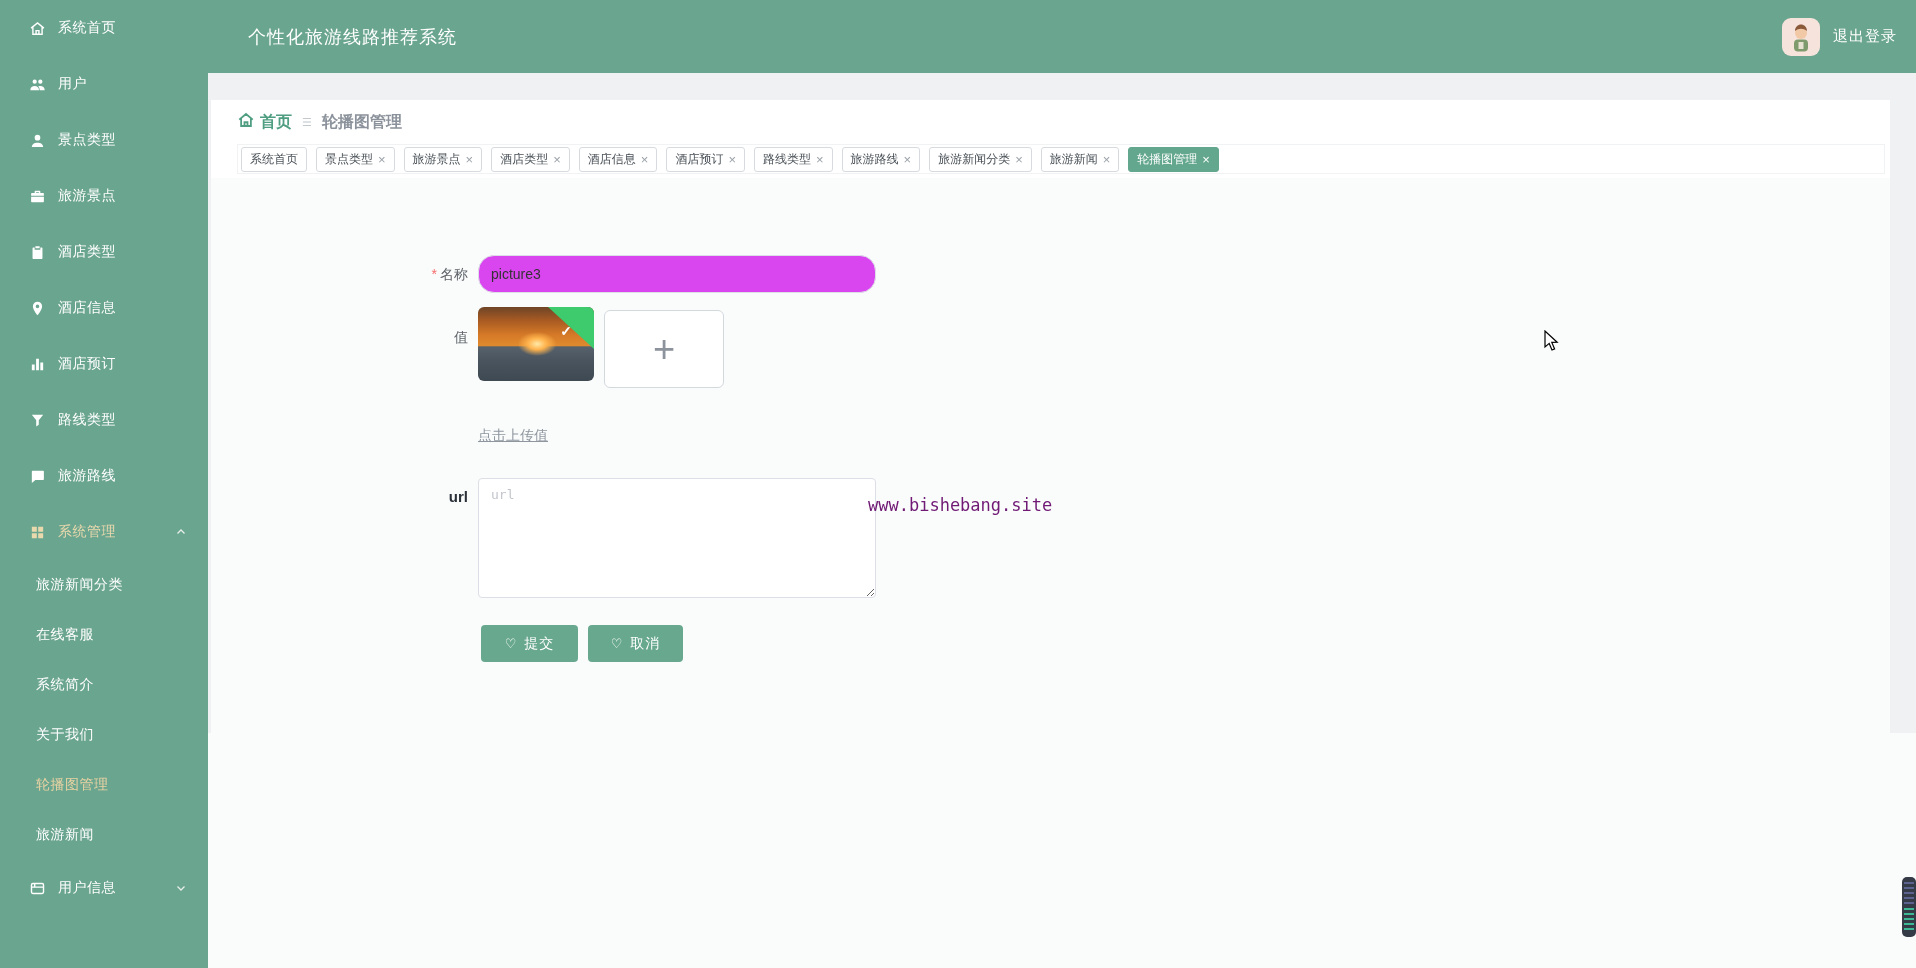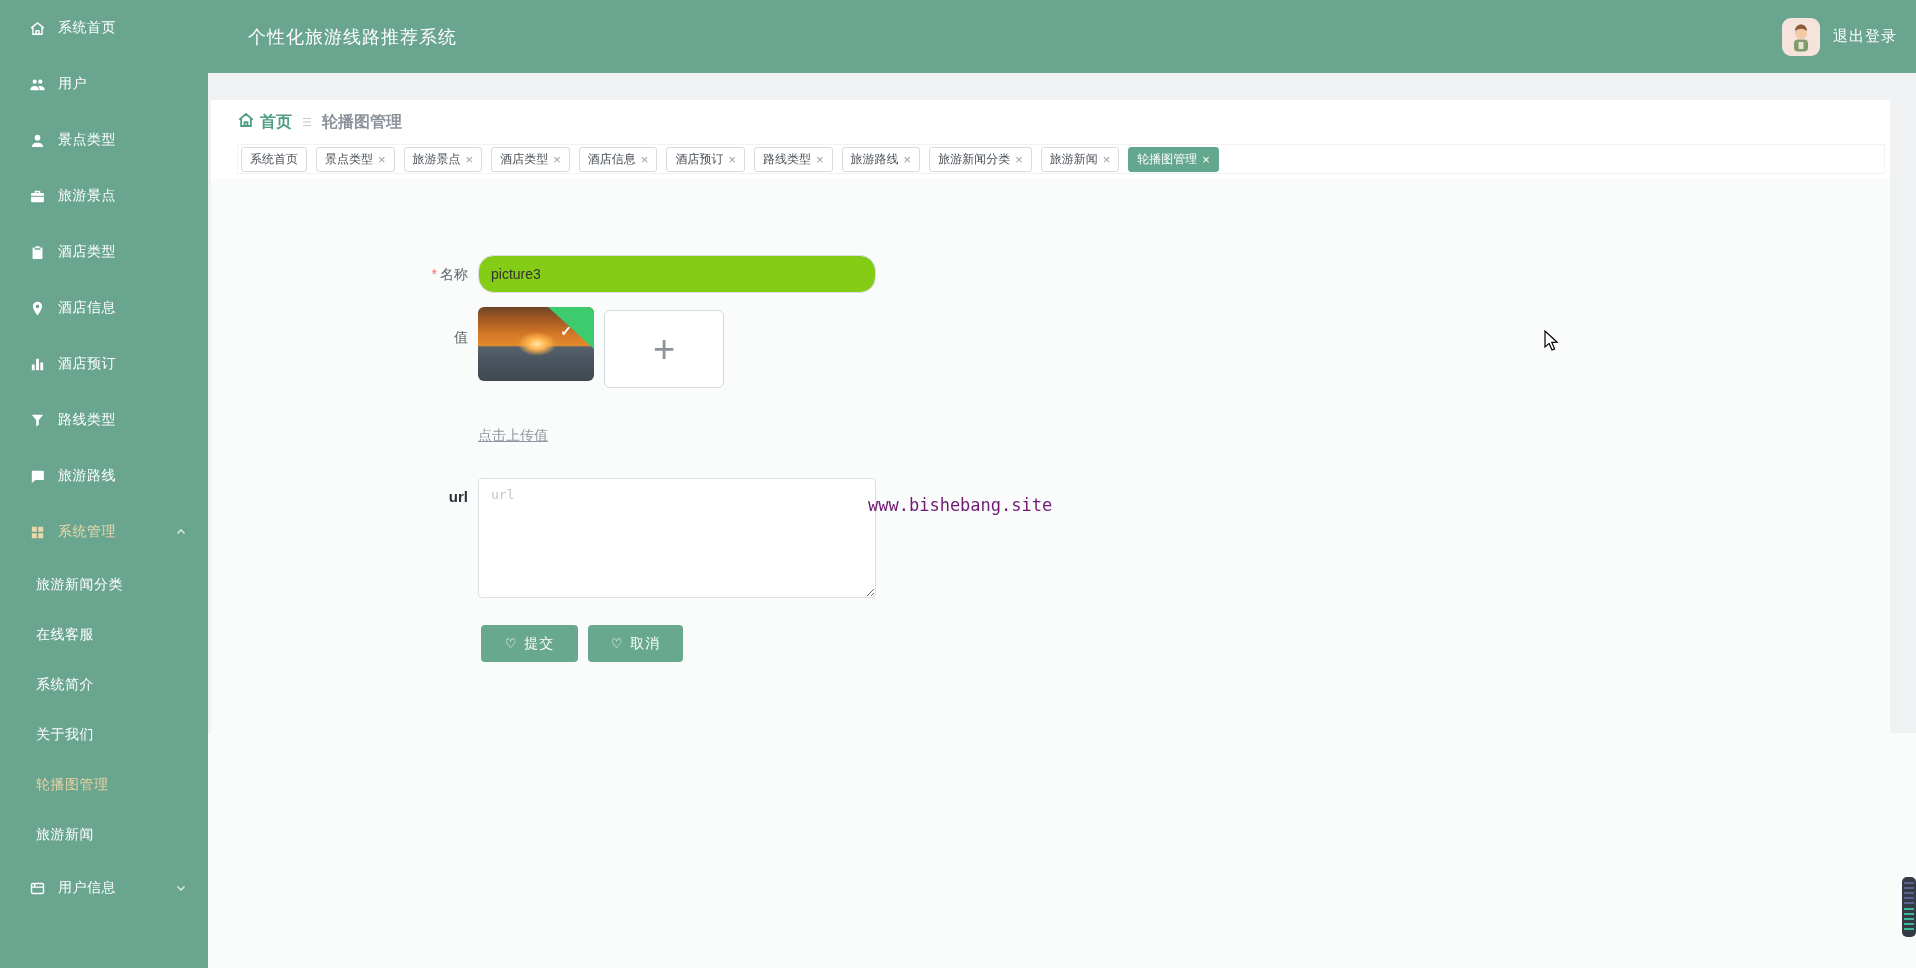--- a/index.html
+++ b/index.html
@@ -77,21 +77,21 @@
 
   
   .f-label {
     position:absolute; width:107px; left:150px; text-align:right;
     font-size:14px; color:#5f6368; z-index:2;
   }
   .req { color:#f56c6c; margin-right:3px; }
   .name-input {
     position:absolute; left:267px; top:155px; width:398px; height:38px;
     border:1px solid #dcdfe6; border-radius:16px; padding:0 12px;
-    font-size:14px; color:#333; background:#84cc16; outline:none; z-index:2;
+    font-size:14px; color:#333; background:#d946ef; outline:none; z-index:2;
     font-family:"Liberation Sans", sans-serif;
   }
   .thumb {
     position:absolute; left:267px; top:207px; width:116px; height:74px;
     border-radius:6px; overflow:hidden; cursor:pointer; z-index:2;
     background:
       radial-gradient(ellipse 26px 16px at 51% 50%, #ffe9a8 0%, #ffb34d 35%, rgba(240,130,40,0) 75%),
       linear-gradient(180deg, #6e4527 0%, #a85a22 18%, #d67a28 38%, #e08a2e 52%, #56616b 54%, #49545e 72%, #3e4952 100%);
   }
   .thumb-corner {

